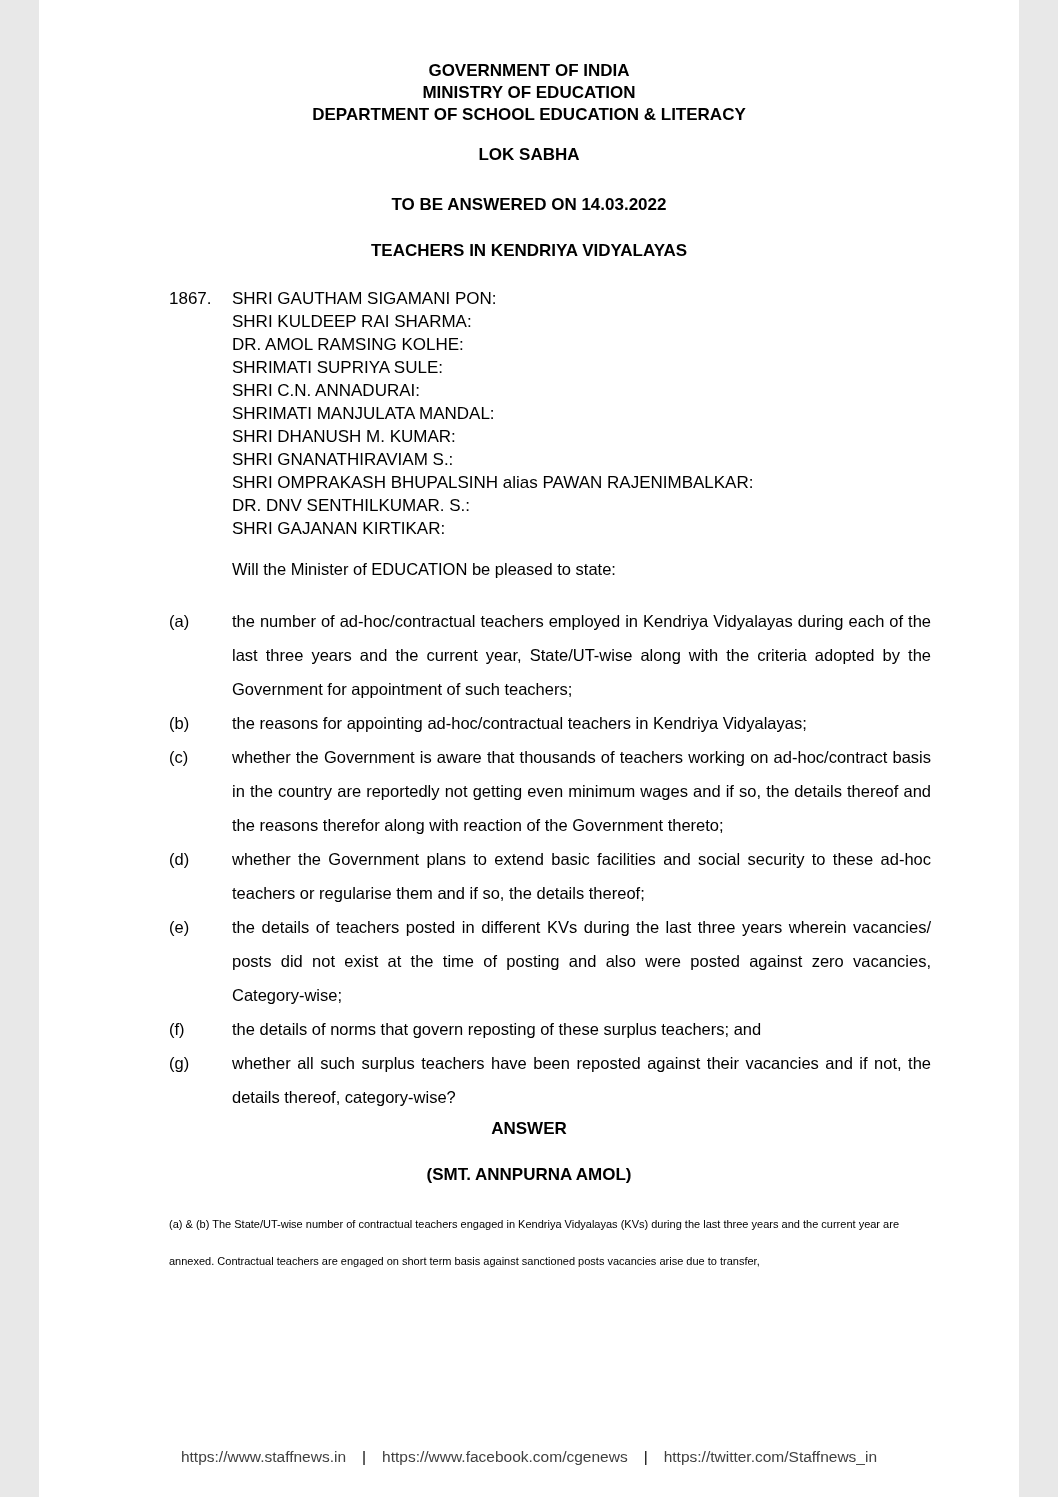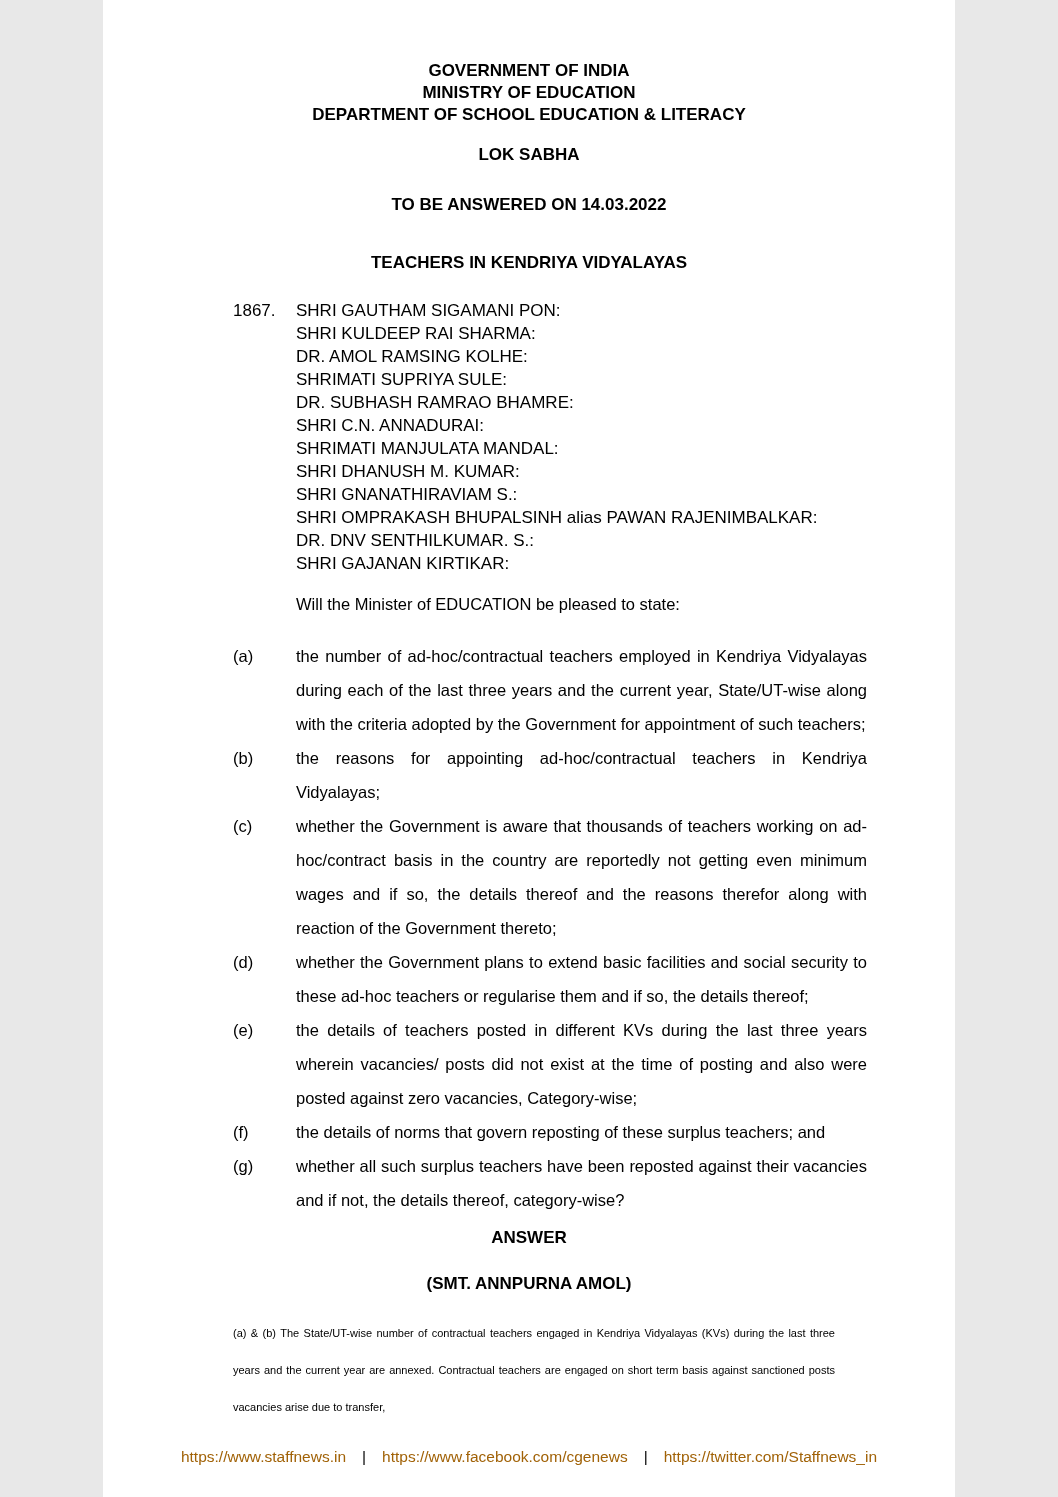--- a/index.html
+++ b/index.html
@@ -1,37 +1,37 @@
 <!DOCTYPE html>
 <html><head>
 <meta charset="utf-8">
 <style>
   * { margin: 0; padding: 0; box-sizing: border-box; }
   html, body { background: #e8e8e8; }
   .page {
     position: relative;
-    width: 852px;
+    width: 980px;
     height: 1497px;
     margin: 0 auto;
     background: #ffffff;
     color: #000000;
     font-family: "Liberation Sans", sans-serif;
     overflow: hidden;
   }
   
   .doc-header {
     padding-top: 60px;
     text-align: center;
     font-weight: bold;
     font-size: 17px;
     line-height: 22px;
   }
   .doc-header .house   { margin-top: 18px; }
   .doc-header .qno-blk { margin-top: 28px; }
-  .doc-header .subject { margin-top: 36px; }
+  .doc-header .subject { margin-top: 24px; }
   
   .members-block {
     display: flex;
     margin: 25px 88px 0 130px;
     font-weight: normal;
     font-size: 17px;
     line-height: 23px;
   }
   .members-block .qnum { width: 63px; flex-shrink: 0; }
   .members-list { list-style: none; }
@@ -41,21 +41,21 @@
     font-size: 16.5px;
     line-height: 22px;
   }
   
   .questions { margin: 24px 88px 0 130px; }
   .q-item { display: flex; font-size: 16.5px; line-height: 34px; }
   .q-label { width: 63px; flex-shrink: 0; }
   .q-text  { flex: 1; text-align: justify; }
   
   .answer-heading {
-    margin-top: 10px;
+    margin-top: 4px;
     text-align: center;
     font-weight: bold;
     font-size: 17px;
     line-height: 22px;
   }
   .minister-block {
     margin-top: 24px;
     text-align: center;
     font-weight: bold;
     font-size: 17px;
@@ -73,21 +73,21 @@
     top: 1448px;
     left: 0;
     right: 0;
     display: flex;
     justify-content: center;
     align-items: center;
     gap: 14px;
     font-size: 15.5px;
     color: #000000;
   }
-  .page-footer a { color: #a16207; text-decoration: none; }
+  .page-footer a { color: #404040; text-decoration: none; }
   .page-footer .sep { padding: 0 2px; }
 </style>
 </head>
 <body>
 
 <div class="page">
 
   <div class="doc-header">
     <div>GOVERNMENT OF INDIA</div>
     <div>MINISTRY OF EDUCATION</div>
@@ -99,21 +99,20 @@
     <div class="subject">TEACHERS IN KENDRIYA VIDYALAYAS</div>
   </div>
 
   <div class="members-block">
     <div class="qnum">1867.</div>
     <ul class="members-list">
       <li>SHRI GAUTHAM SIGAMANI PON:</li>
       <li>SHRI KULDEEP RAI SHARMA:</li>
       <li>DR. AMOL RAMSING KOLHE:</li>
       <li>SHRIMATI SUPRIYA SULE:</li>
-      <li>DR. SUBHASH RAMRAO BHAMRE:</li>
       <li>SHRI C.N. ANNADURAI:</li>
       <li>SHRIMATI MANJULATA MANDAL:</li>
       <li>SHRI DHANUSH M. KUMAR:</li>
       <li>SHRI GNANATHIRAVIAM S.:</li>
       <li>SHRI OMPRAKASH BHUPALSINH alias PAWAN RAJENIMBALKAR:</li>
       <li>DR. DNV SENTHILKUMAR. S.:</li>
       <li>SHRI GAJANAN KIRTIKAR:</li>
     </ul>
   </div>
 

